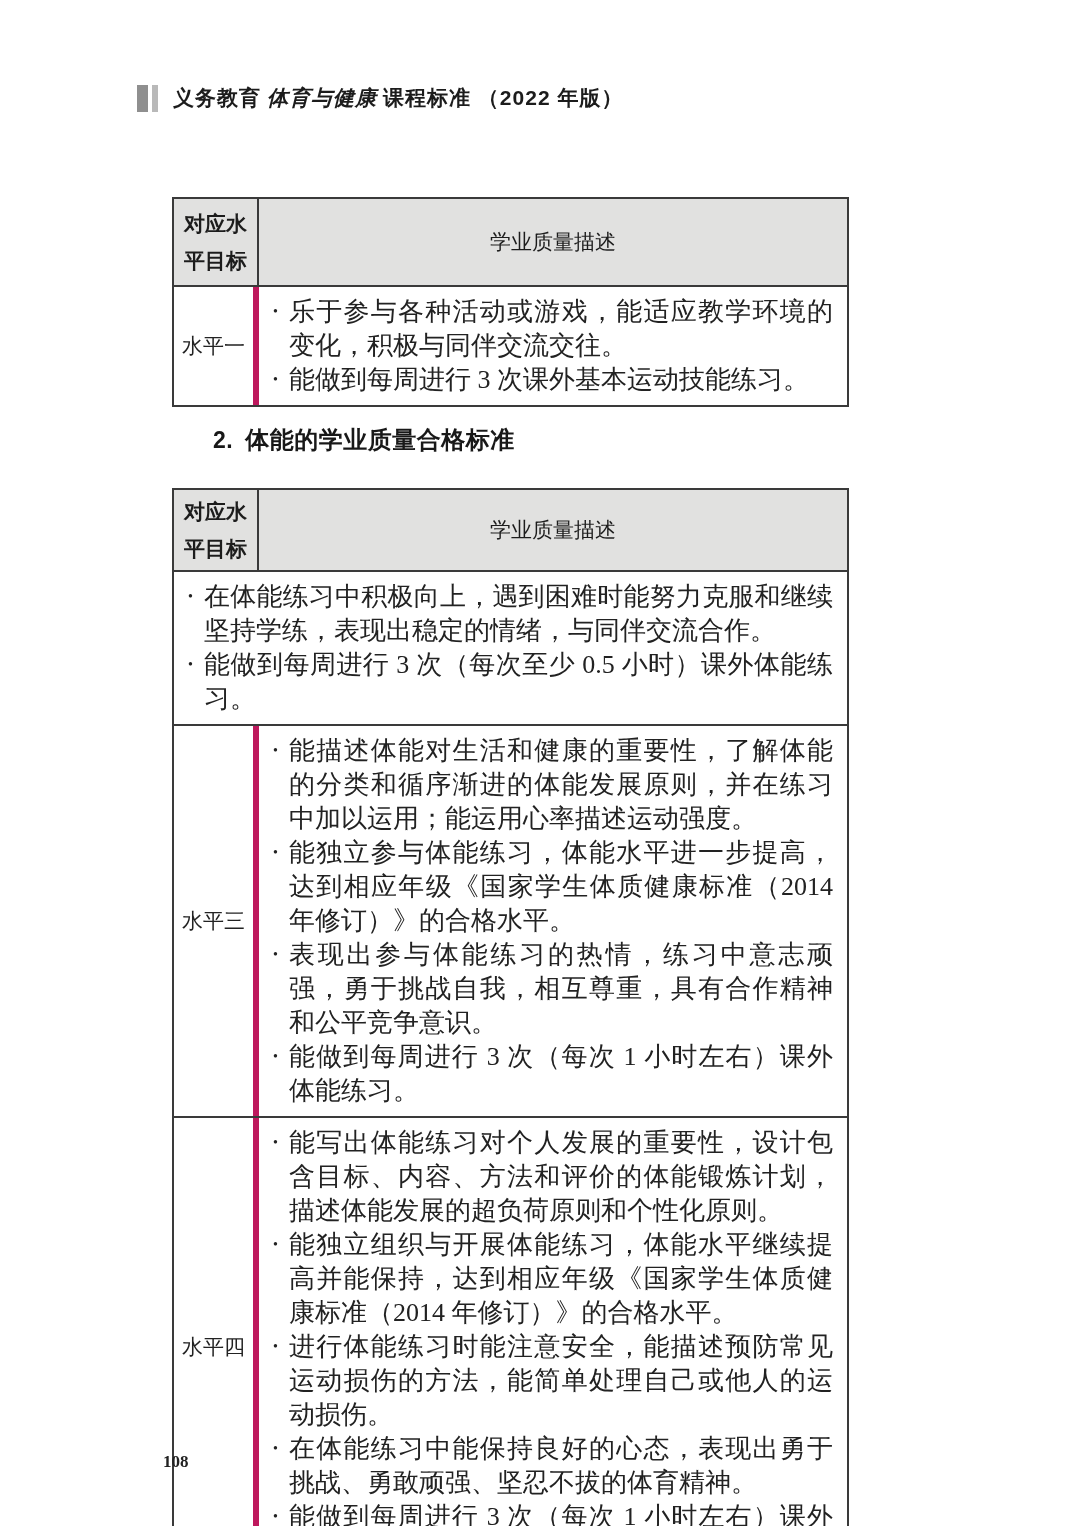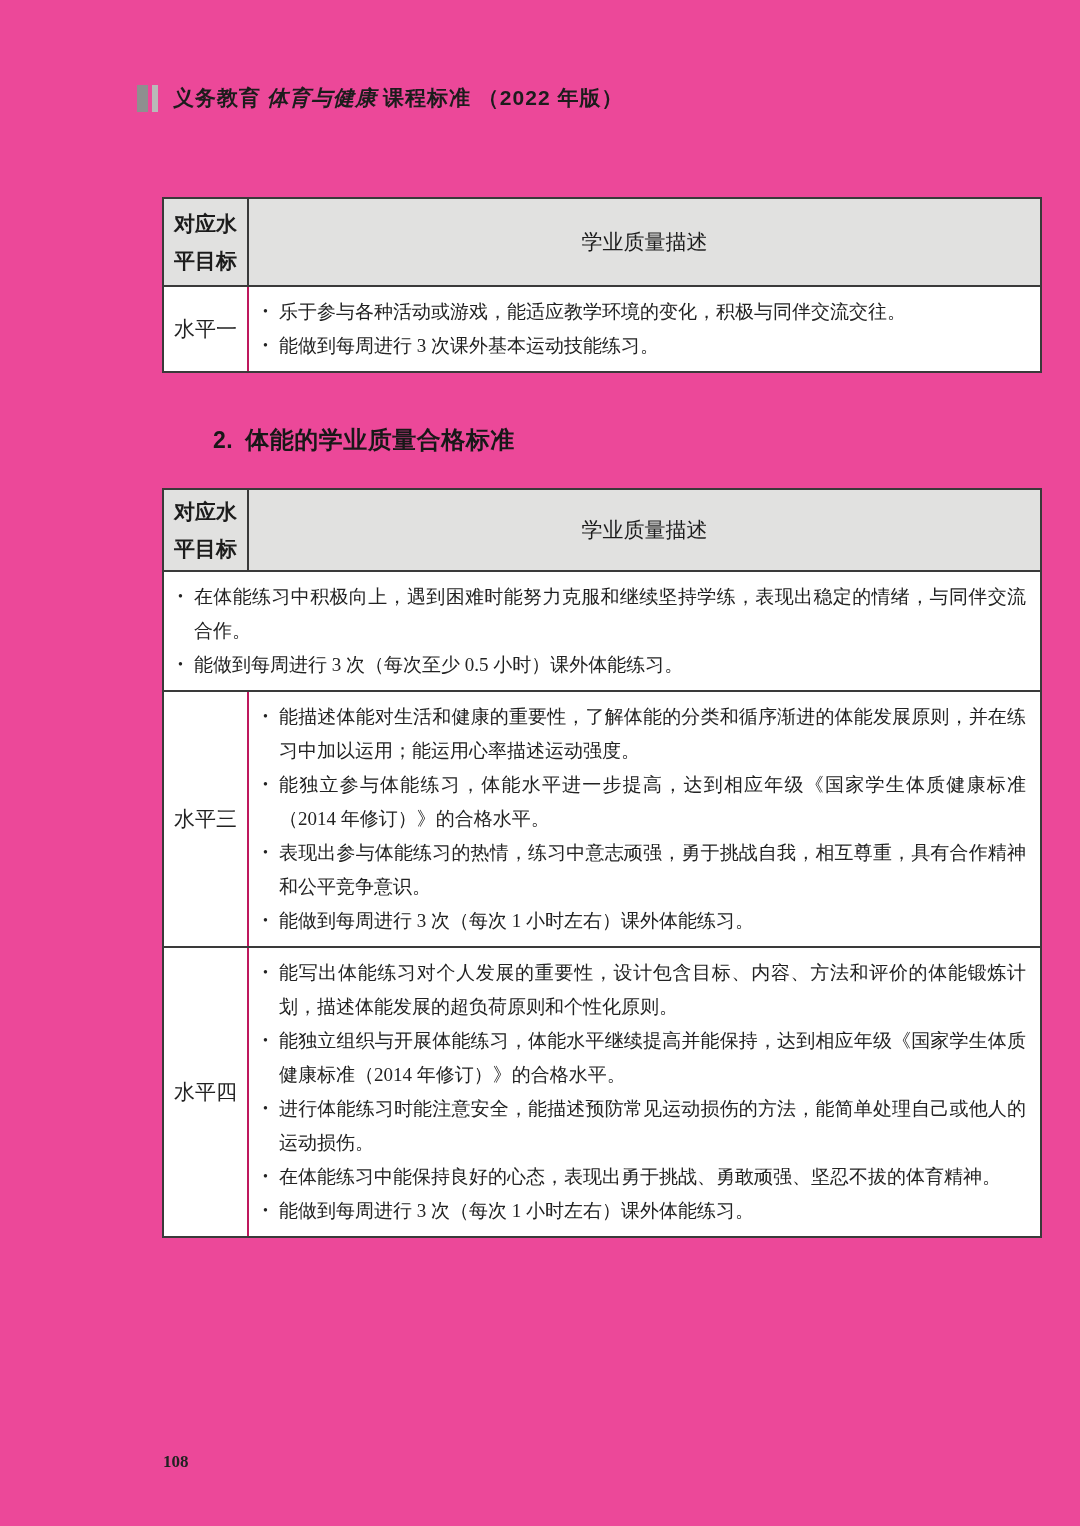--- a/index.html
+++ b/index.html
@@ -1,20 +1,20 @@
 <!DOCTYPE html>
 <html><head>
 <meta charset="utf-8">
 <style>
   * { margin:0; padding:0; box-sizing:border-box; }
   html,body { background:#e8e8e8; }
   #page {
     position:relative;
     width:1080px; height:1526px;
-    background:#ec4899;
+    background:#ffffff;
     font-family:"Liberation Serif", serif;
     color:#222;
     margin:0 auto;
     overflow:hidden;
   }
 
   
   .brand {
     position:absolute; left:137px; top:84px;
     display:flex; align-items:center;
@@ -35,21 +35,21 @@
   
   .continued {
     position:absolute; left:165px; top:160px; width:741px;
     text-align:right;
     font-family:"Liberation Sans", sans-serif;
     font-weight:bold; font-size:21px; color:#1c1c1c;
   }
 
   
   .qtable {
-    position:absolute; left:162px; width:880px;
+    position:absolute; left:172px; width:677px;
     background:#fff;
     border:2px solid #3a3a3a;
   }
   #table1 { top:197px; }
   #table2 { top:488px; }
 
   .thead { display:flex; background:#e1e1e0; }
   .thead .c1 {
     width:85px; flex:0 0 85px;
     border-right:2px solid #3a3a3a;
@@ -63,29 +63,29 @@
     display:flex; justify-content:center; align-items:center;
     font-family:"Liberation Sans", sans-serif;
     font-weight:normal; font-size:21px; color:#1c1c1c;
   }
   #table1 .thead { height:86px; }
   #table2 .thead { height:80px; }
 
   .trow { display:flex; border-top:2px solid #3a3a3a; }
   .trow .c1 {
     width:85px; flex:0 0 85px;
-    border-right:2px solid #be185d;
+    border-right:6px solid #be185d;
     display:flex; justify-content:center; align-items:center;
     font-size:21px; color:#222;
   }
   .trow .c2 { flex:1; padding:8px 14px 8px 12px; }
 
   .bullet {
     position:relative;
-    font-size:19px; line-height:34px;
+    font-size:26px; line-height:34px;
     text-align:justify;
     padding-left:18px;
     color:#222;
   }
   .bullet::before {
     content:"\2022";
     position:absolute; left:2px; top:0;
     font-size:14px; line-height:34px; color:#222;
   }
 

